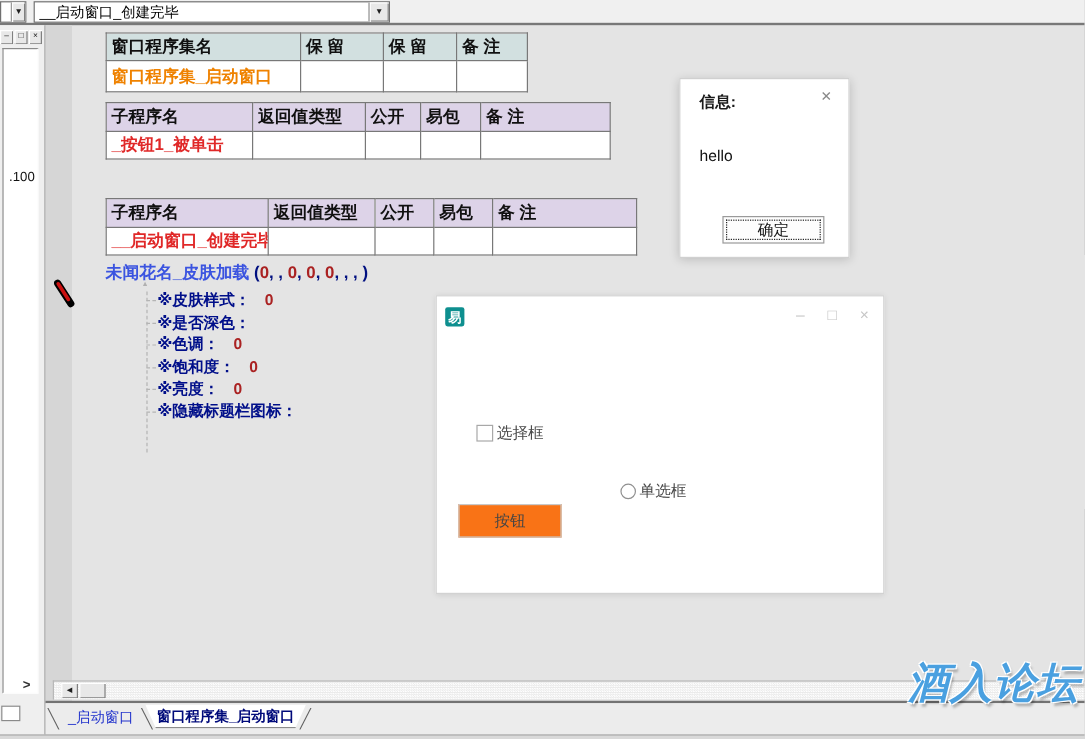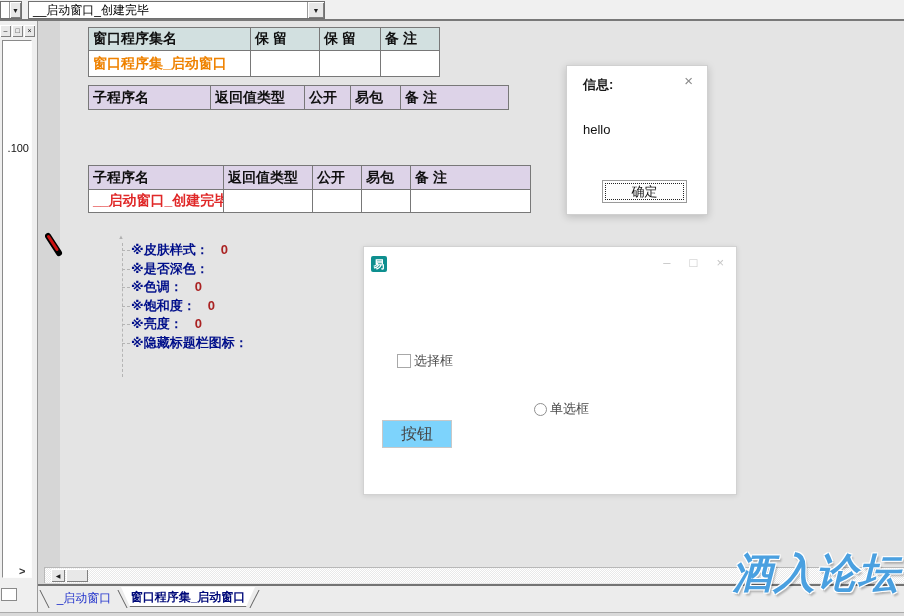--- a/index.html
+++ b/index.html
@@ -80,30 +80,30 @@
     border:1px solid #d2d2d2;box-shadow:0 1px 5px rgba(0,0,0,.10);box-sizing:border-box;}
   .pv-logo{position:absolute;left:7px;top:9px;width:16px;height:16px;background:#0e8f8f;
     border-radius:2px;color:#fff;font-size:11px;font-weight:bold;display:flex;
     align-items:center;justify-content:center;}
   .pv-controls{position:absolute;right:12px;top:8px;display:flex;gap:19px;color:#c6c6c6;
     font-size:13px;}
   .pv-controls span{cursor:default;}
   .pv-check{position:absolute;left:33px;top:105px;display:flex;align-items:center;
     font-size:13px;color:#4a4a4a;}
   .pv-checkbox{width:12px;height:12px;border:1px solid #a8a8a8;background:#fff;margin-right:3px;}
-  .pv-radio-row{position:absolute;left:170px;top:153px;display:flex;align-items:center;
+  .pv-radio-row{position:absolute;left:153px;top:153px;display:flex;align-items:center;
     font-size:13px;color:#4a4a4a;}
   .pv-radio{width:13px;height:13px;border:1px solid #909090;border-radius:50%;
     background:#fff;margin-right:3px;box-sizing:border-box;}
-  .pv-button{position:absolute;left:18px;top:173px;width:70px;height:28px;background:#7dd3fc;
-    border:1px solid #c8c8c8;box-sizing:border-box;font-size:16px;color:#454545;
+  .pv-button{position:absolute;left:18px;top:173px;width:86px;height:28px;background:#f97316;
+    border:1px solid #c8c8c8;box-sizing:border-box;font-size:13px;color:#454545;
     display:flex;align-items:center;justify-content:center;}
   
   .watermark{position:absolute;left:695px;top:546px;width:205px;text-align:right;
-    font-size:41px;font-weight:900;font-style:italic;letter-spacing:1px;color:#4aa0e0;
+    font-size:35px;font-weight:900;font-style:italic;letter-spacing:1px;color:#4aa0e0;
     text-shadow:1px 1px 0 #fff,-1px -1px 0 #fff,1px -1px 0 #fff,-1px 1px 0 #fff,
       2px 3px 2px rgba(0,0,0,.25);z-index:30;}
   
   .hscroll{position:absolute;left:44px;top:567px;width:860px;height:16px;
     border-top:1px solid #b8b8b8;border-left:1px solid #b8b8b8;box-sizing:border-box;
     background:conic-gradient(#fff 25%,#e9e9e9 0 50%,#fff 0 75%,#e9e9e9 0);
     background-size:2px 2px;}
   .hs-arrow{position:absolute;left:6px;top:1px;width:14px;height:13px;font-size:6px;}
   .hs-thumb{position:absolute;left:21px;top:1px;width:22px;height:13px;background:#e8e8e8;
     box-shadow:inset 1px 1px 0 #fff,inset -1px -1px 0 #808080;}
@@ -190,20 +190,27 @@
         <col style="width:108px">
       </colgroup>
     <tbody>
         <tr>
       <th>子程序名</th>
       <th>返回值类型</th>
       <th>公开</th>
       <th>易包</th>
       <th>备 注</th>
     </tr>
+    <tr>
+      <td class="cell-red">_按钮1_被单击</td>
+      <td></td>
+      <td></td>
+      <td></td>
+      <td></td>
+    </tr>
   </tbody>
     </table>
 
 
   <table class="grid purple" id="t3">
     <colgroup>
         <col style="width:135px">
         <col style="width:89px">
         <col style="width:49px">
         <col style="width:49px">
@@ -220,20 +227,23 @@
     <tr>
       <td class="cell-red">__启动窗口_创建完毕</td>
       <td></td>
       <td></td>
       <td></td>
       <td></td>
     </tr>
   </tbody>
     </table>
 
+  <div class="code-line" id="code2">
+    <span class="fn">未闻花名_皮肤加载</span><span class="p"> (</span><span class="num">0</span><span class="p">, , </span><span class="num">0</span><span class="p">, </span><span class="num">0</span><span class="p">, </span><span class="num">0</span><span class="p">, , , )</span>
+  </div>
 
   <span class="tree-arrow">▲</span>
   <div class="tree-vline"></div>
   <div class="param-list">
 
       <div class="param-item">
         <span class="param-label">※皮肤样式：</span><span class="param-value">0</span>
       </div>
 
       <div class="param-item">

